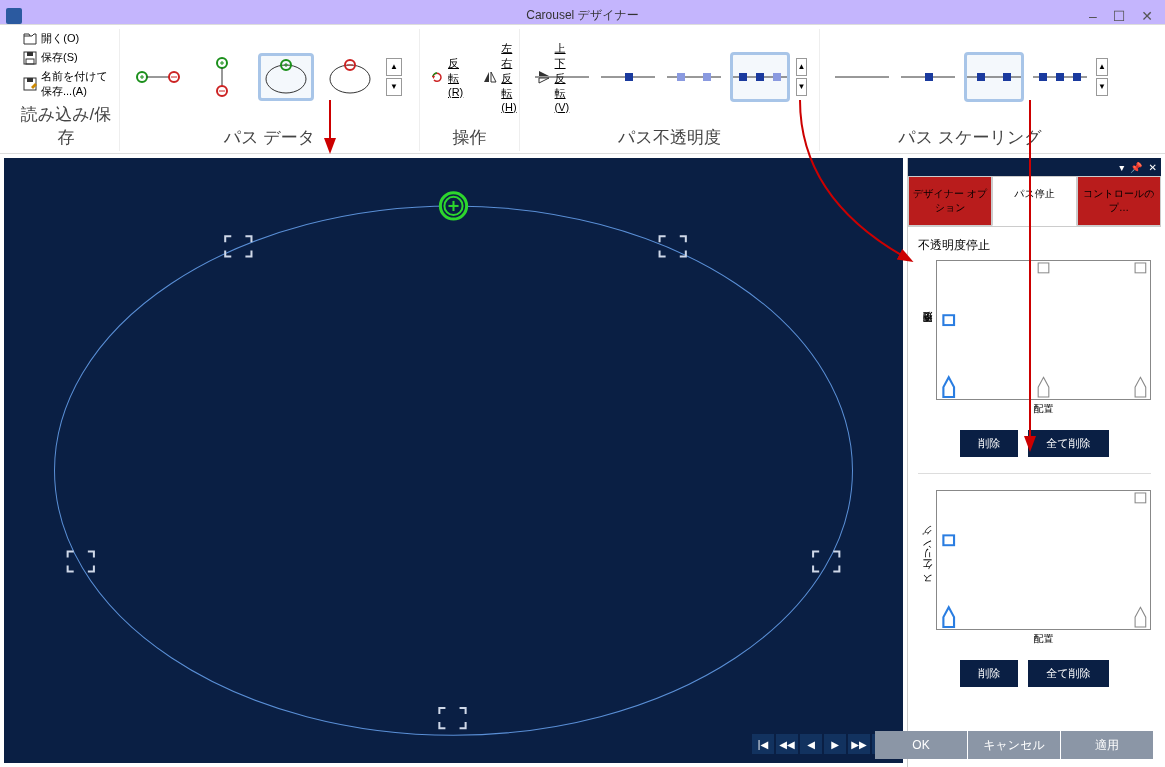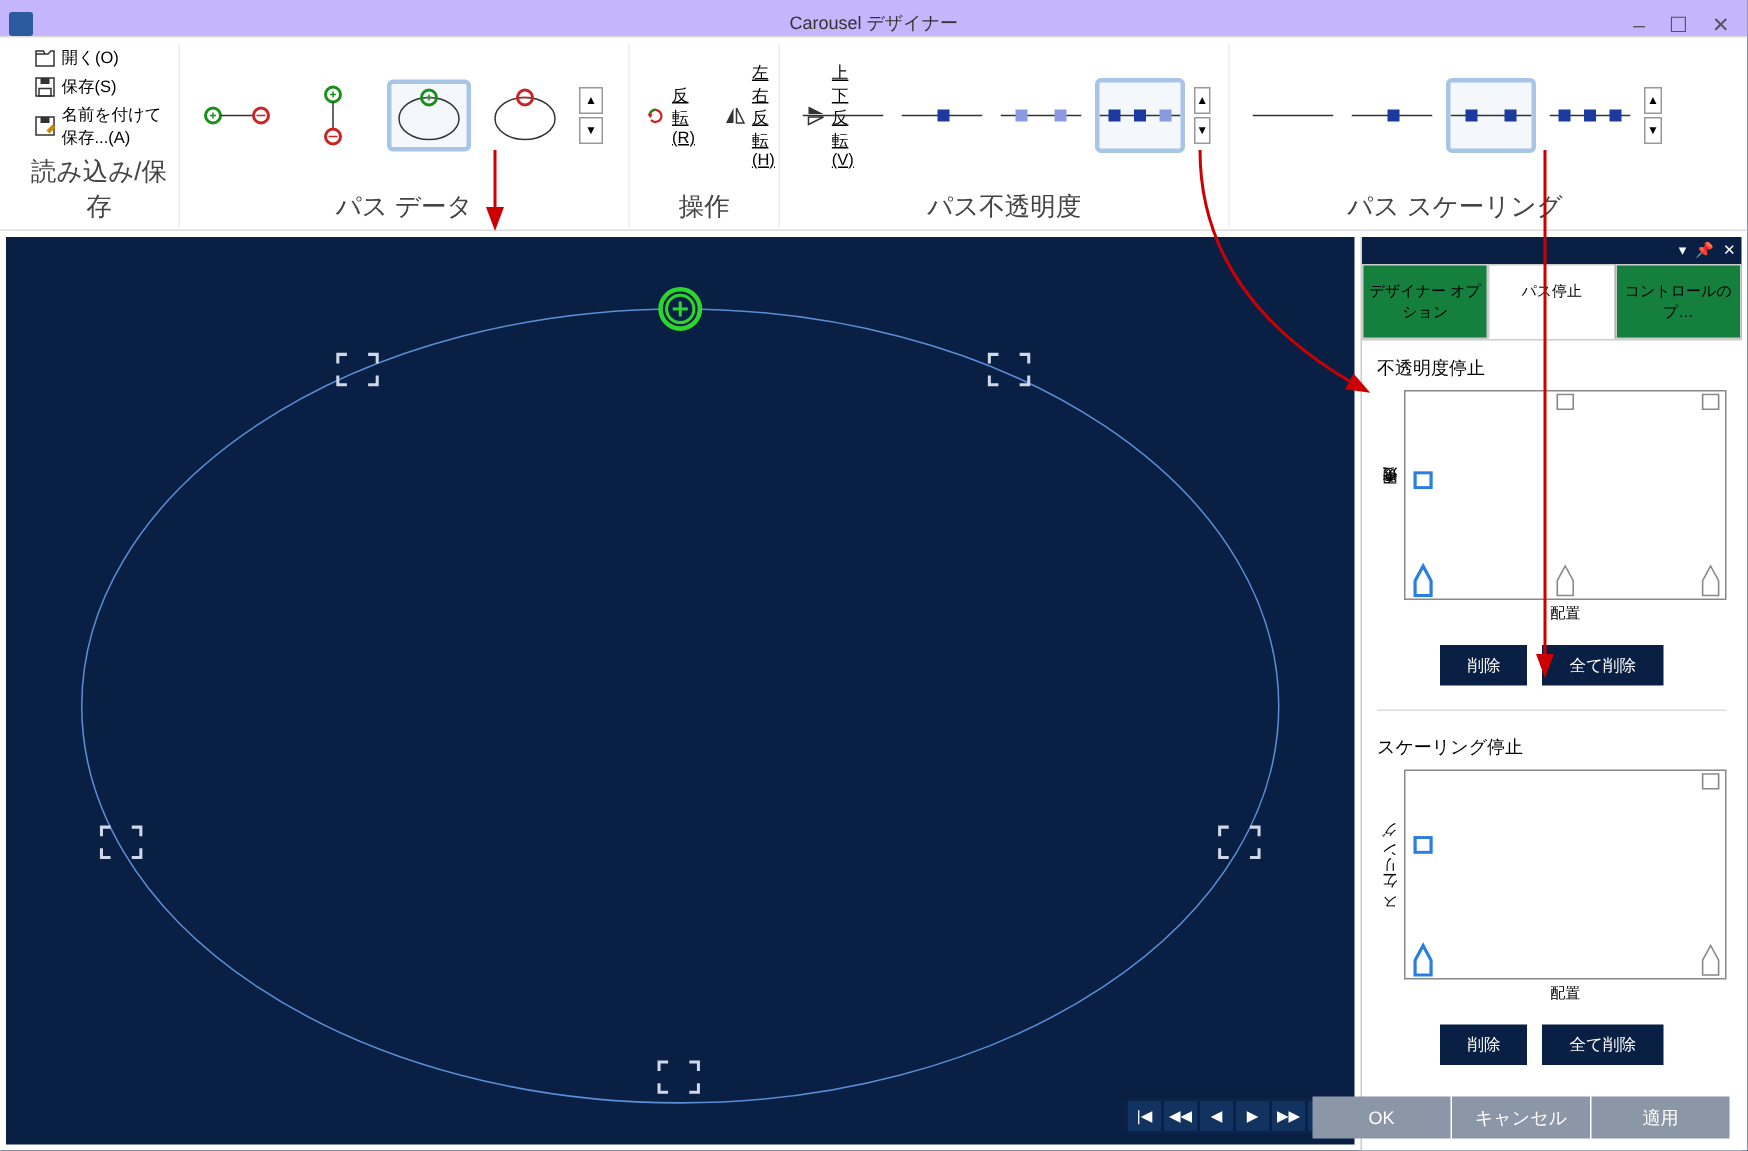--- a/index.html
+++ b/index.html
@@ -38,21 +38,21 @@
 
 .canvas { flex: 1; background: #0a1f44; margin: 4px; position: relative; }
 .canvas svg { width: 100%; height: 100%; }
 
 .play-controls { position: absolute; bottom: 8px; right: 8px; display: flex; background: #12325f; }
 .play-controls button { width: 24px; height: 22px; background: #12325f; color: #fff; border: 1px solid #0a1f44; font-size: 10px; cursor: pointer; }
 
 .side-panel { width: 254px; background: #fff; border-left: 1px solid #ccc; margin-top: 4px; margin-right: 4px; display: flex; flex-direction: column; }
 .side-header { background: #0a1f44; height: 18px; display: flex; justify-content: flex-end; align-items: center; color: #fff; padding: 0 4px; gap: 6px; font-size: 10px; }
 .side-tabs { display: flex; background: #fafafa; border-bottom: 1px solid #ccc; }
-.side-tab { flex: 1; text-align: center; padding: 10px 2px; font-size: 10px; border: 1px solid #ccc; background: #15803d; cursor: pointer; }
+.side-tab { flex: 1; text-align: center; padding: 10px 2px; font-size: 10px; border: 1px solid #ccc; background: #b91c1c; cursor: pointer; }
 .side-tab.active { background: #fff; border-bottom: 1px solid #fff; }
 
 .stop-section { padding: 10px; }
 .stop-title { font-size: 12px; margin-bottom: 6px; }
 .stop-chart { border: 1px solid #888; height: 140px; position: relative; margin-left: 18px; }
 .y-label { position: absolute; left: -16px; top: 50%; transform: translateY(-50%) rotate(180deg); writing-mode: vertical-rl; font-size: 10px; }
 .x-label { text-align: center; font-size: 10px; margin-top: 2px; margin-left: 18px; }
 .stop-btns { display: flex; justify-content: center; gap: 10px; margin-top: 14px; }
 .stop-btns button { padding: 6px 18px; background: #0a1f44; color: #fff; border: none; font-size: 11px; cursor: pointer; }
 
@@ -326,21 +326,20 @@
       <div class="x-label">配置</div>
       <div class="stop-btns">
         <button>削除</button>
         <button>全て削除</button>
       </div>
     </div>
 
     <hr class="sep">
 
     <div class="stop-section">
-      <div class="stop-title">スケーリング停止</div>
       <div class="stop-chart">
         <div class="y-label">スケーリング</div>
         <svg width="100%" height="100%" viewBox="0 0 200 140" preserveAspectRatio="none">
           <rect x="186" y="2" width="10" height="10" fill="none" stroke="#888"></rect>
           <rect x="6" y="45" width="10" height="10" fill="#fff" stroke="#2a7de1" stroke-width="2"></rect>
           <polygon points="11,118 16,128 16,138 6,138 6,128" fill="#fff" stroke="#2a7de1" stroke-width="2"></polygon>
           <polygon points="191,118 196,128 196,138 186,138 186,128" fill="#fff" stroke="#888"></polygon>
         </svg>
       </div>
       <div class="x-label">配置</div>

